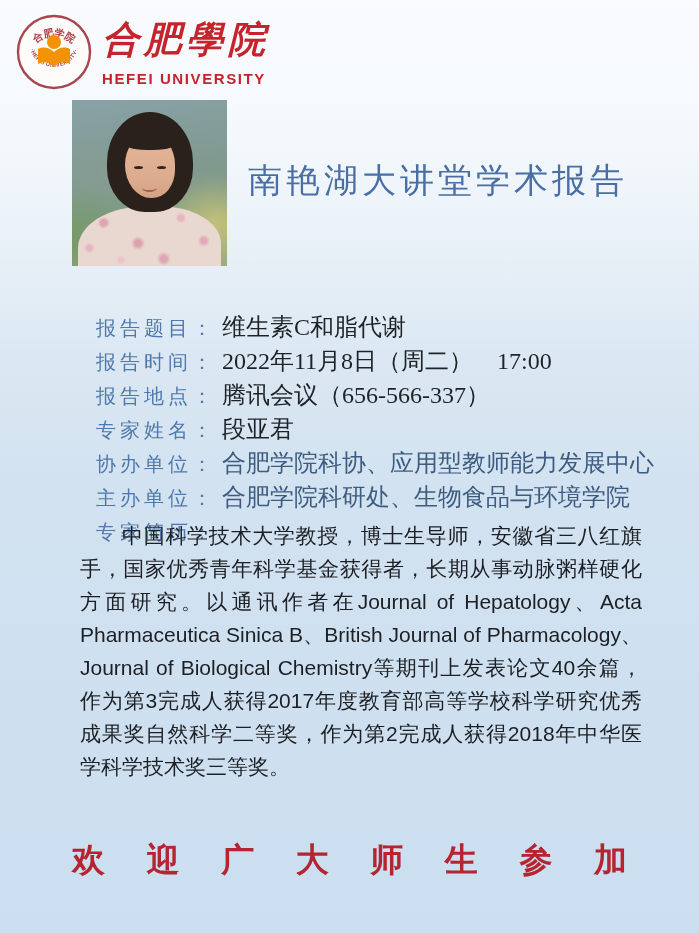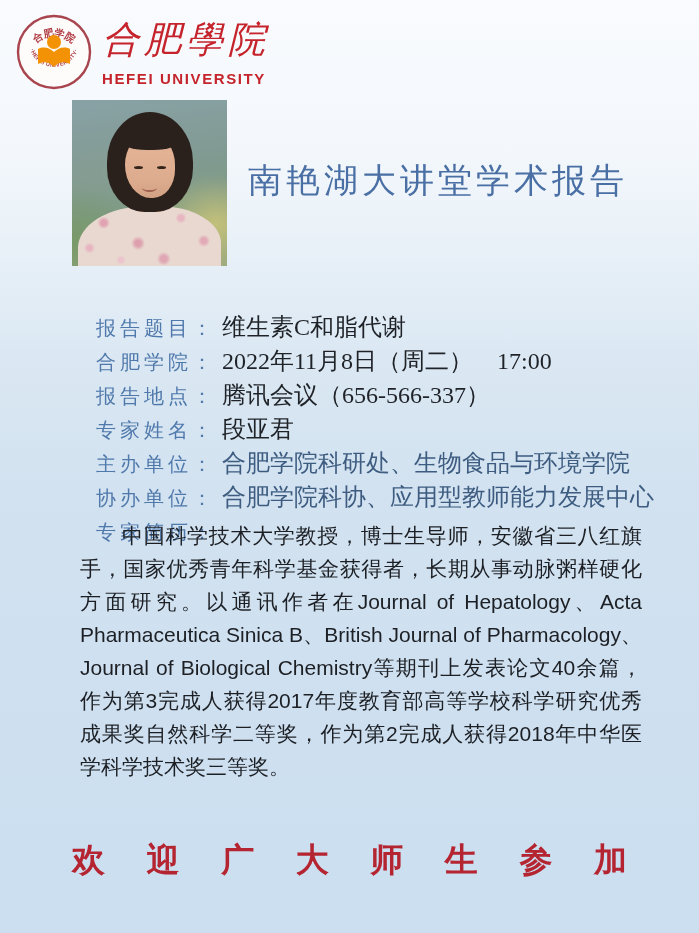--- a/index.html
+++ b/index.html
@@ -9,21 +9,21 @@
       #f9fbfe 0%, #f4f8fc 15%, #e9f1f8 26%, #dbe8f3 38%,
       #d2e2f0 52%, #cfe0f0 70%, #cbdff0 100%);
     font-family:"Liberation Serif", serif;
   }
 
   
   .header { position:absolute; left:16px; top:14px; display:flex; align-items:flex-start; }
   .seal { width:76px; height:76px; }
   .univ-names { margin-left:10px; padding-top:6px; }
   .univ-cn {
-    font-size:37px; font-weight:normal; color:#c5242c; letter-spacing:5px;
+    font-size:37px; font-weight:bold; color:#c5242c; letter-spacing:5px;
     font-style:italic; line-height:1.1; font-family:"Liberation Serif", serif;
   }
   .univ-en {
     font-size:15px; font-weight:bold; color:#c5242c; letter-spacing:1.6px;
     margin-top:9px; font-family:"Liberation Sans", sans-serif;
   }
 
   
   .photo { position:absolute; left:72px; top:100px; width:155px; height:166px; overflow:hidden; }
   .ph-bg { position:absolute; left:-10px; top:-10px; right:-10px; bottom:-10px;
@@ -127,33 +127,33 @@
     <div class="ph-mouth"></div>
   </div>
 
   <div class="title">南艳湖大讲堂学术报告</div>
 
   <div class="fields">
     <div class="field-row">
       <span class="flabel">报告题目：</span><span class="fvalue dark">维生素C和脂代谢</span>
     </div>
     <div class="field-row">
-      <span class="flabel">合肥学院：</span><span class="fvalue dark">2022年11月8日（周二）　17:00</span>
+      <span class="flabel">报告时间：</span><span class="fvalue dark">2022年11月8日（周二）　17:00</span>
     </div>
     <div class="field-row">
       <span class="flabel">报告地点：</span><span class="fvalue dark">腾讯会议（656-566-337）</span>
     </div>
     <div class="field-row">
       <span class="flabel">专家姓名：</span><span class="fvalue dark">段亚君</span>
     </div>
     <div class="field-row">
-      <span class="flabel">主办单位：</span><span class="fvalue blue">合肥学院科研处、生物食品与环境学院</span>
+      <span class="flabel">协办单位：</span><span class="fvalue blue">合肥学院科协、应用型教师能力发展中心</span>
     </div>
     <div class="field-row">
-      <span class="flabel">协办单位：</span><span class="fvalue blue">合肥学院科协、应用型教师能力发展中心</span>
+      <span class="flabel">主办单位：</span><span class="fvalue blue">合肥学院科研处、生物食品与环境学院</span>
     </div>
     <div class="field-row">
       <span class="flabel">专家简历：</span><span class="fvalue dark"></span>
     </div>
   </div>
 
   <div class="bio">中国科学技术大学教授，博士生导师，安徽省三八红旗手，国家优秀青年科学基金获得者，长期从事动脉粥样硬化方面研究。以通讯作者在Journal of Hepatology、Acta Pharmaceutica Sinica B、British Journal of Pharmacology、Journal of Biological Chemistry等期刊上发表论文40余篇，作为第3完成人获得2017年度教育部高等学校科学研究优秀成果奖自然科学二等奖，作为第2完成人获得2018年中华医学科学技术奖三等奖。</div>
 
   <div class="footer">欢迎广大师生参加</div>
 

